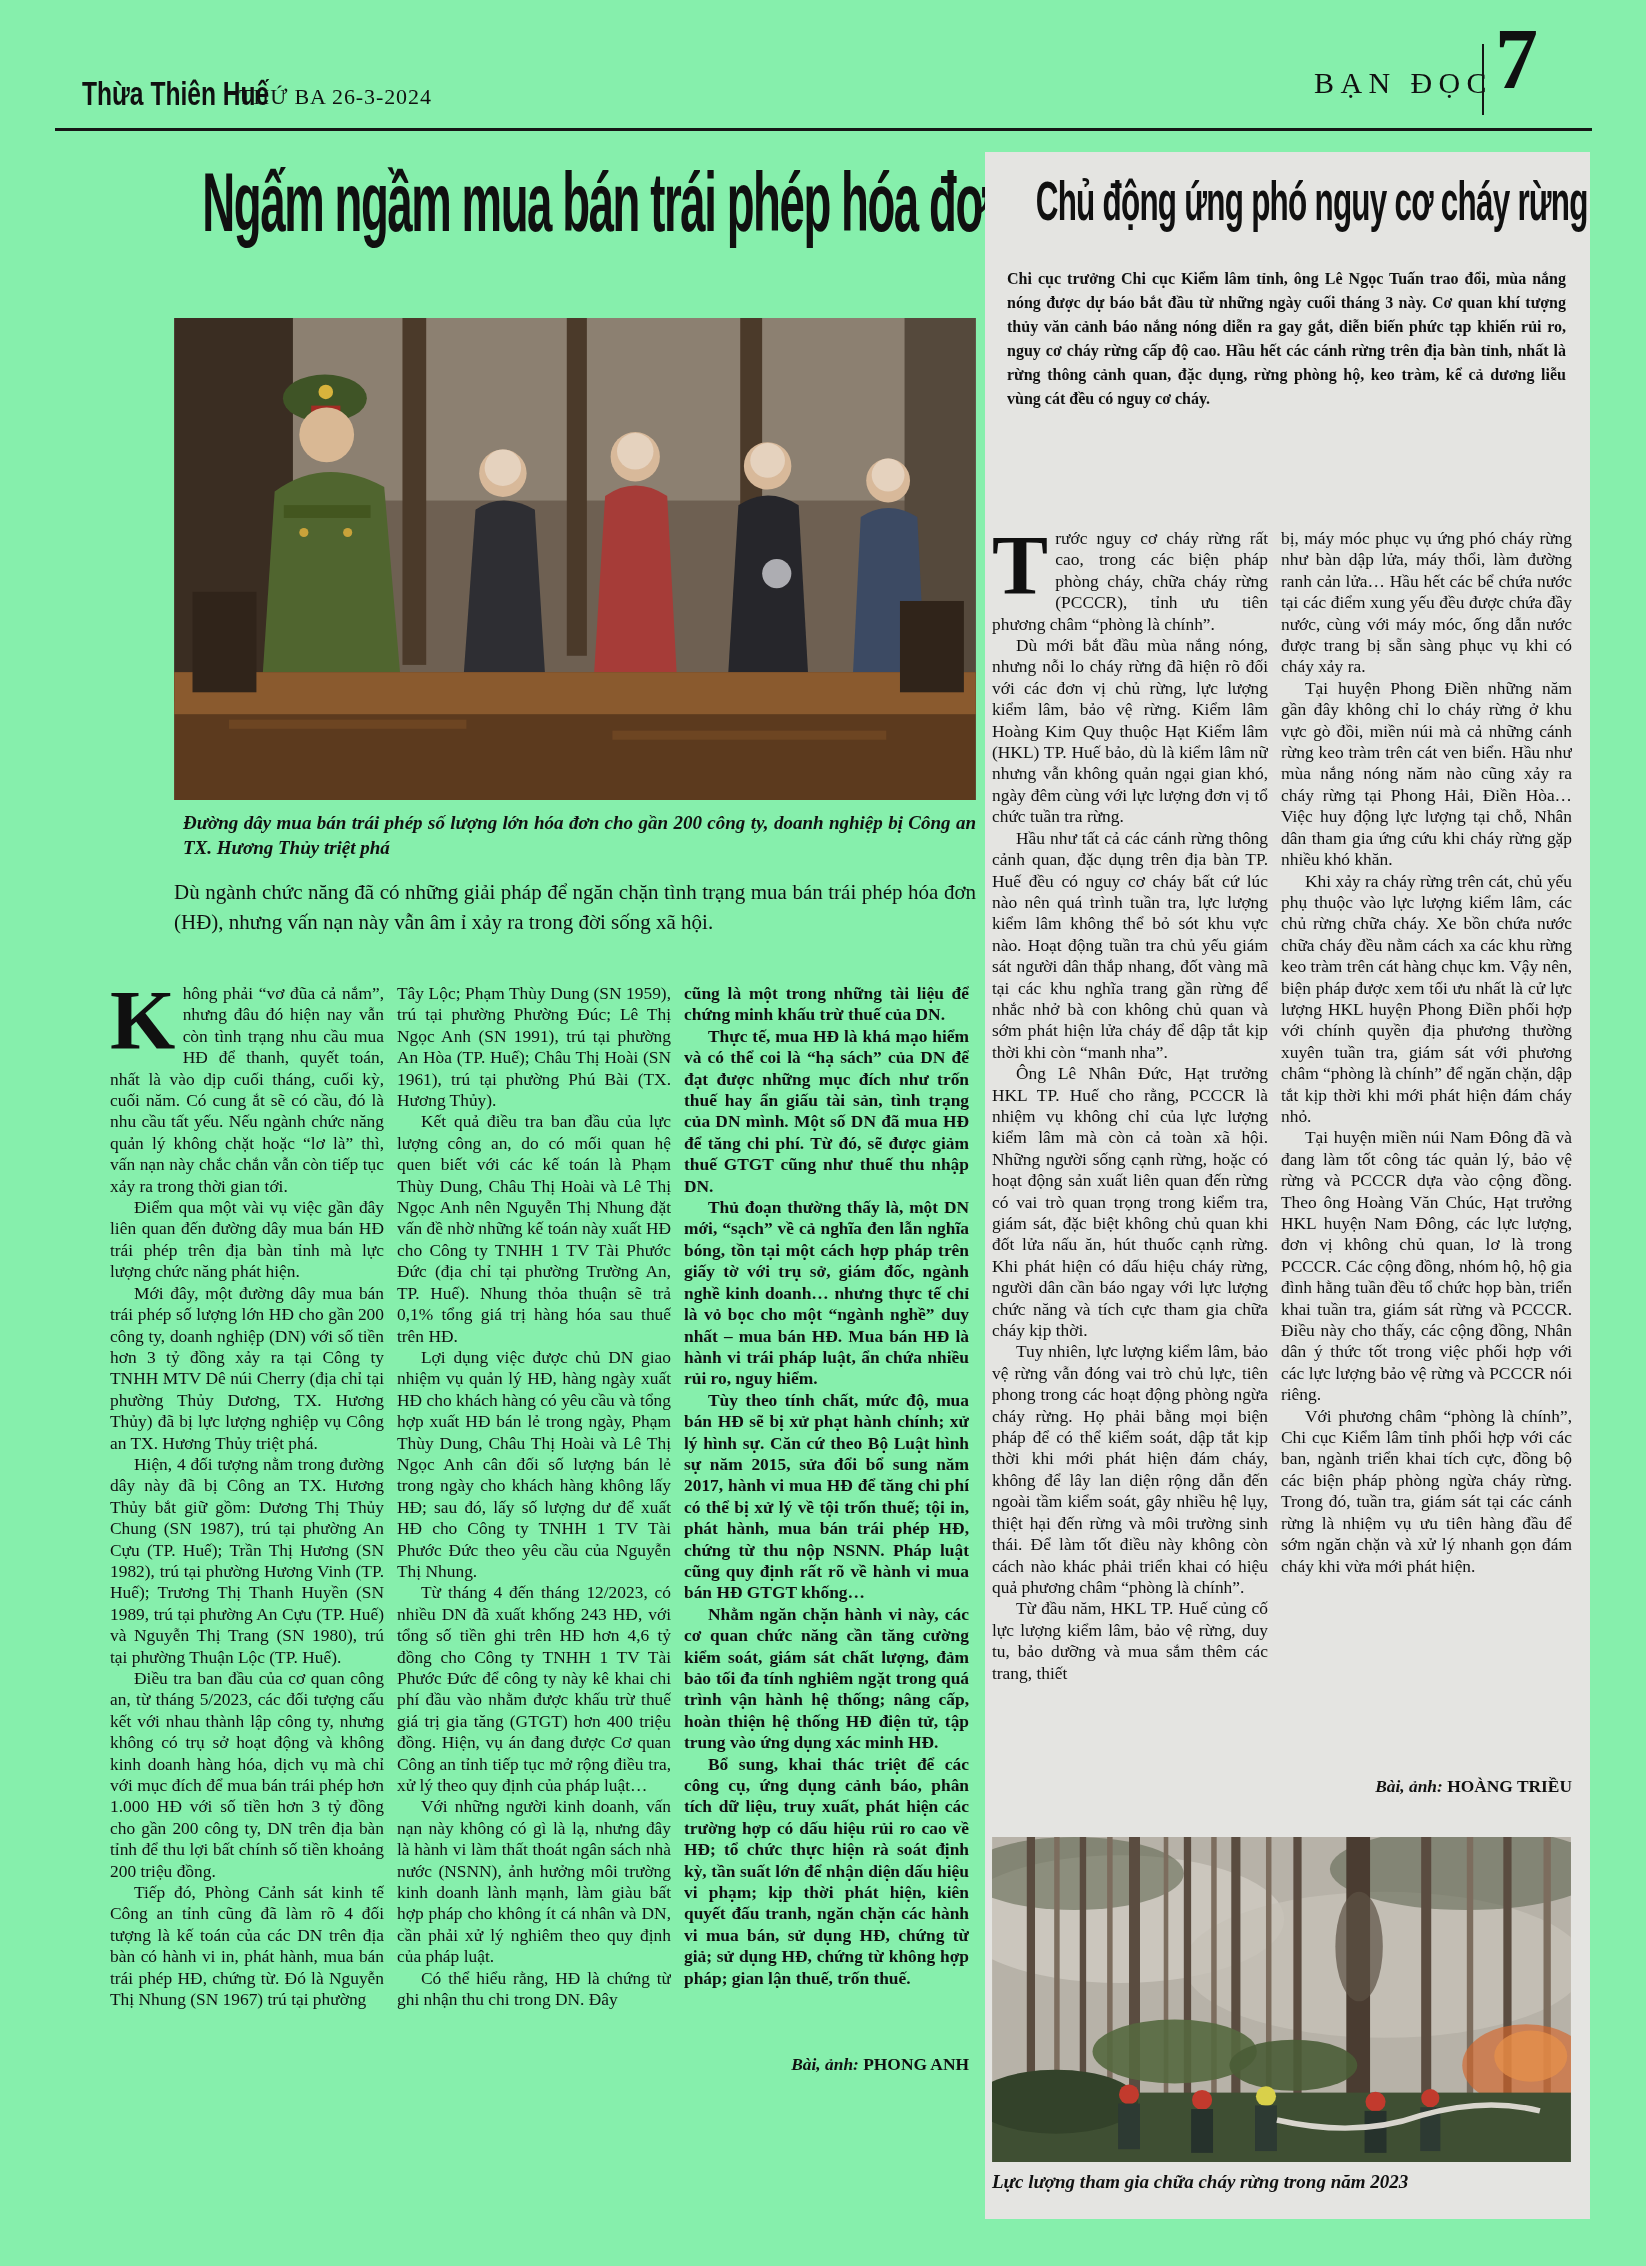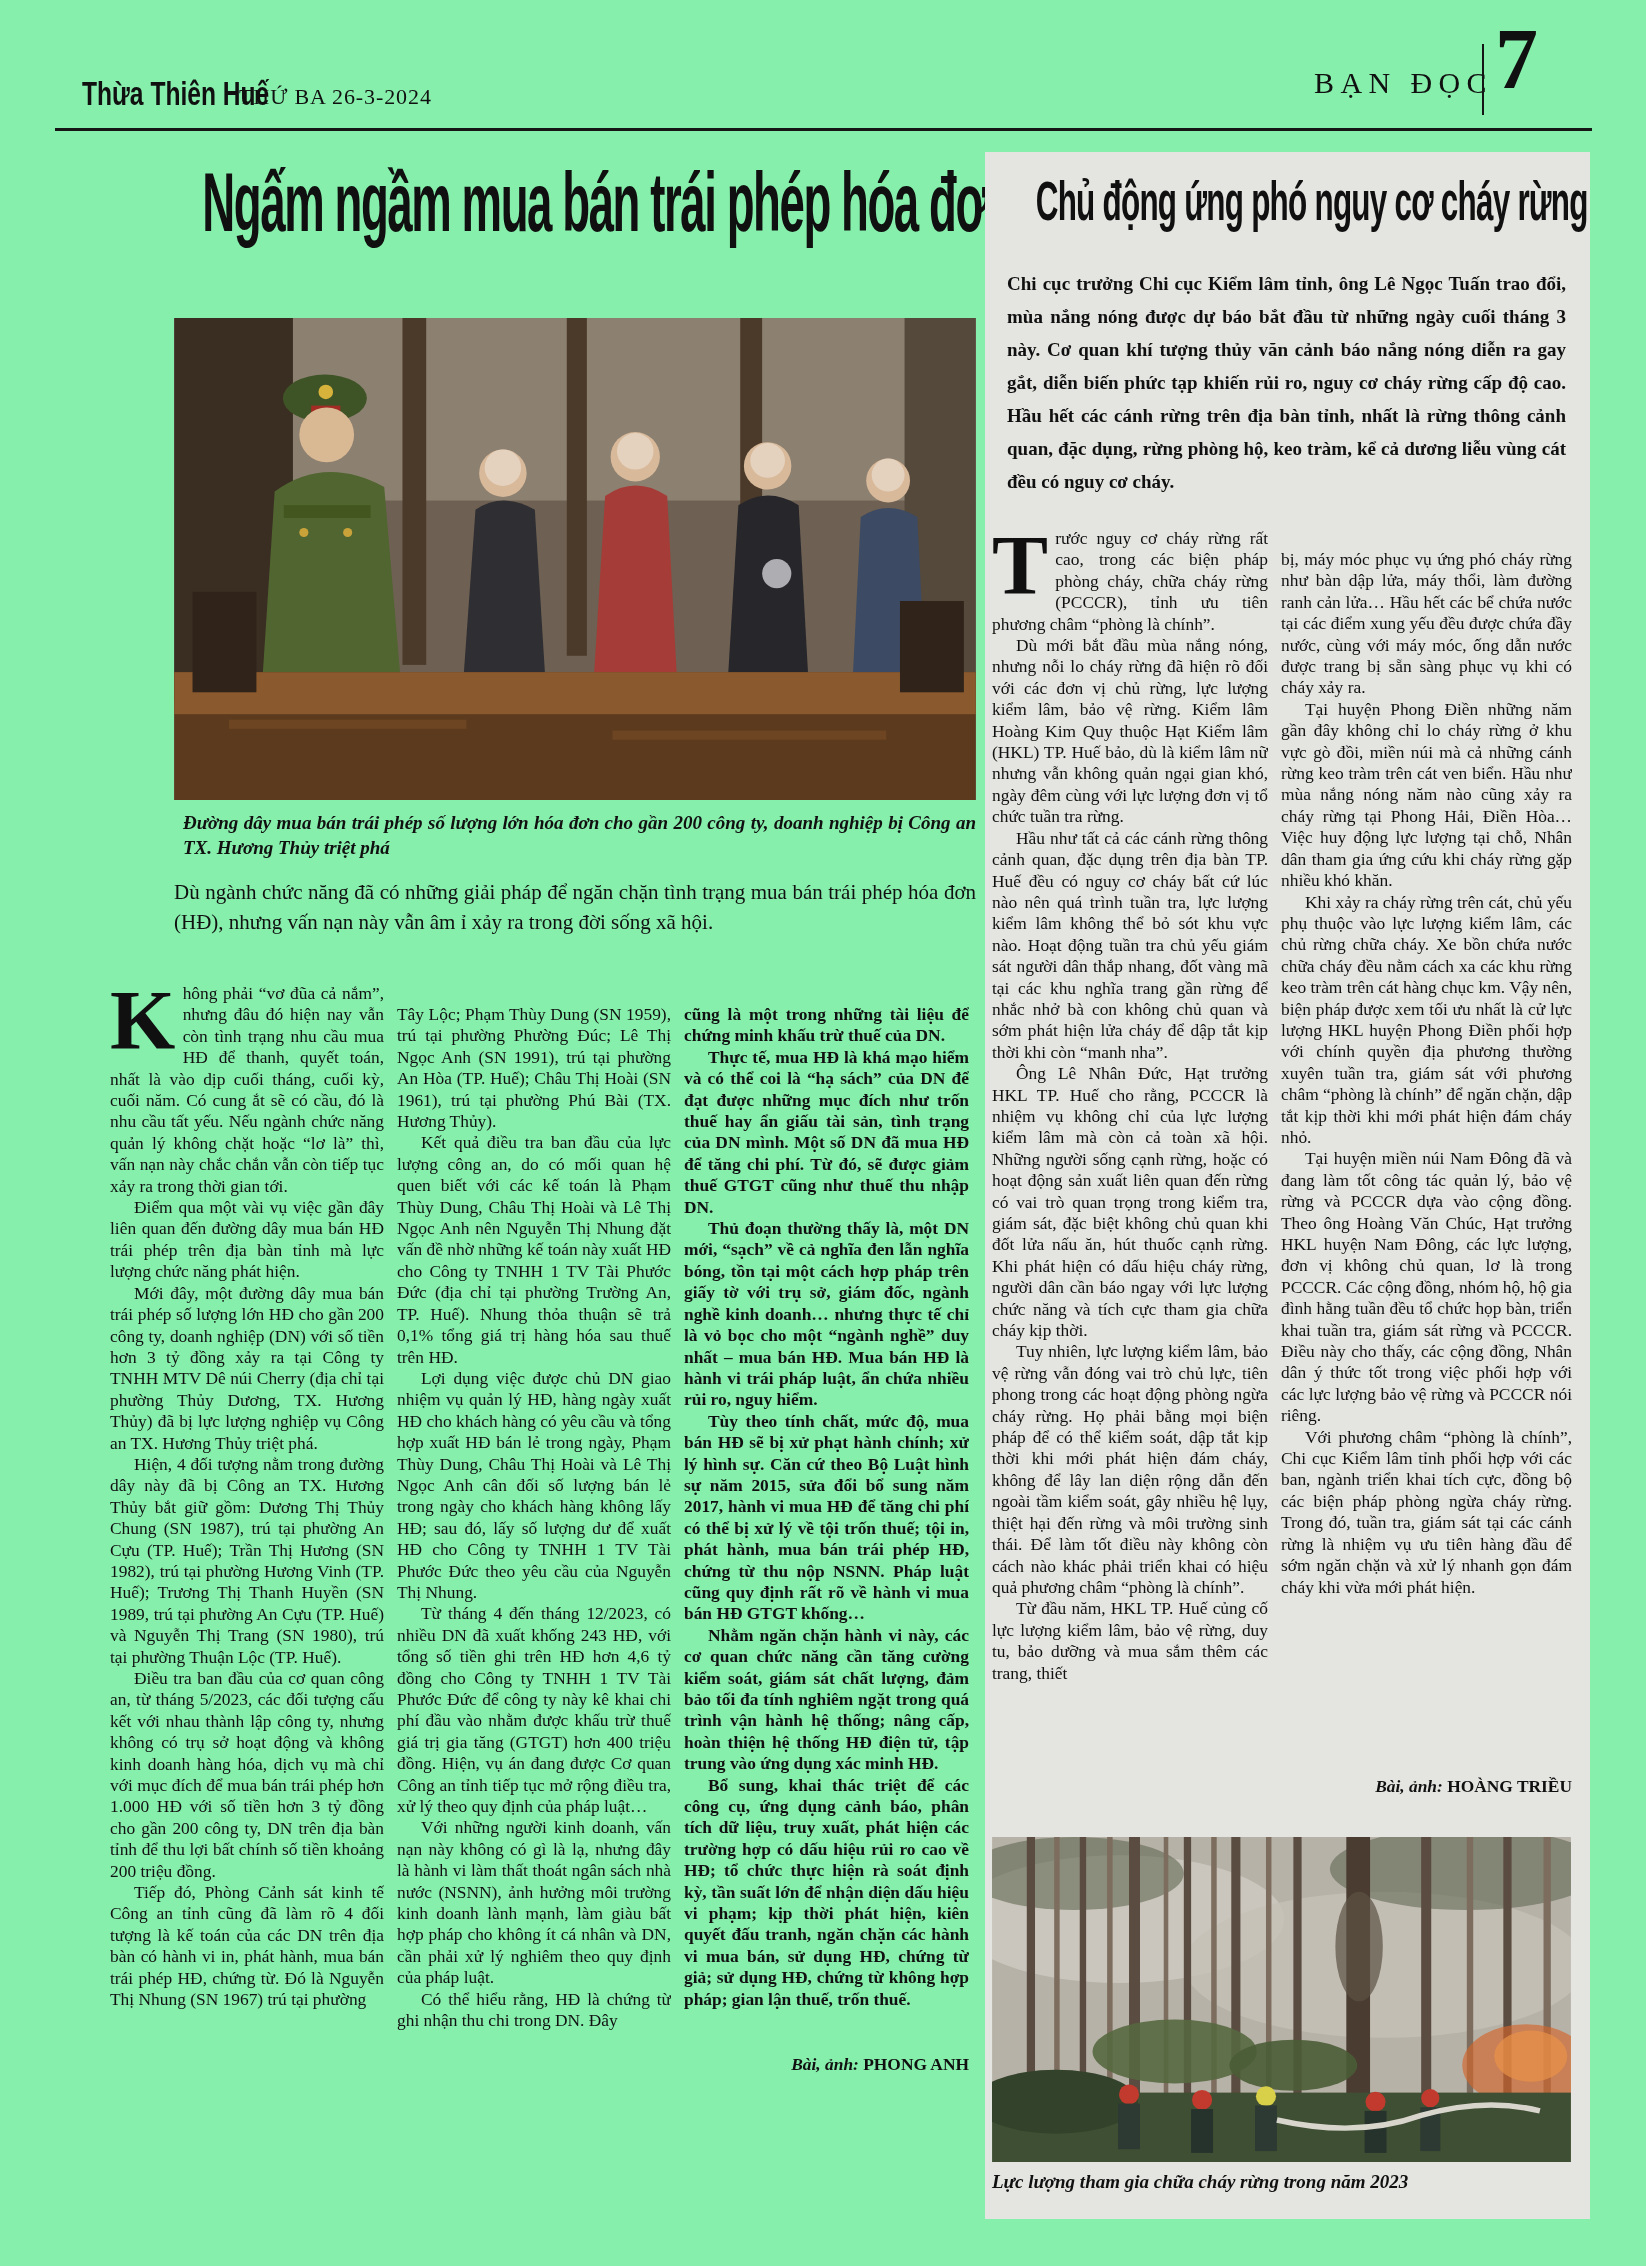--- a/index.html
+++ b/index.html
@@ -20,38 +20,38 @@
   .head-left .inner{display:inline-block;font-family:"Liberation Sans",sans-serif;font-weight:bold;
         font-size:57px;white-space:nowrap;letter-spacing:-1.8px;transform:scale(.8,1.45);transform-origin:center top;}
   .photo-left{position:absolute;left:174px;top:318px;width:802px;height:482px;}
   .caption{font-style:italic;font-weight:bold;font-size:19px;line-height:25px;text-align:justify;}
   .caption-left{position:absolute;left:183px;top:810px;width:793px;}
   .lead{position:absolute;left:174px;top:877px;width:802px;font-weight:normal;font-size:21px;
         line-height:30px;text-align:justify;}
 
   .col{position:absolute;text-align:justify;font-size:17.4px;line-height:21.4px;overflow:hidden;}
   .body-p{margin:0;text-indent:24px;}
-  .cont .body-p:first-child{text-indent:0;margin-top:21px;}
+  .cont .body-p:first-child{text-indent:0;}
   .dc{text-indent:0;}
   .dropcap{float:left;font-weight:bold;font-size:84px;line-height:64px;padding:5.5px 7.3px 0 0;}
 
   .col-l1{left:110px;top:983px;width:274px;height:1239px;}
   .col-l2{left:397px;top:983px;width:274px;height:1239px;}
   .col-l3{left:684px;top:983px;width:285px;height:1239px;font-weight:bold;}
   .byline{font-size:17.4px;font-weight:bold;text-align:right;}
   .byline .pre{font-style:italic;}
   .byline-left{position:absolute;left:684px;top:2054px;width:285px;}
 
   
   .gray-panel{position:absolute;left:985px;top:152px;width:605px;height:2067px;background:#e4e4e1;}
   .head-right{position:absolute;left:987px;top:170px;width:601px;text-align:center;text-decoration:underline;}
   .head-right .inner{display:inline-block;font-family:"Liberation Sans",sans-serif;font-weight:bold;
         font-size:37px;white-space:nowrap;letter-spacing:-0.9px;transform:scale(.85,1.5);transform-origin:center top;}
-  .sapo{position:absolute;left:1007px;top:267px;width:559px;font-weight:bold;font-size:19px;
-        line-height:33px;text-align:justify;}
+  .sapo{position:absolute;left:1007px;top:267px;width:559px;font-weight:bold;font-size:16px;
+        line-height:24px;text-align:justify;}
   .col-r1{left:992px;top:528px;width:276px;height:1307px;}
   .col-r2{left:1281px;top:528px;width:291px;height:1239px;}
   .byline-right{position:absolute;left:1281px;top:1776px;width:291px;}
   .photo-right{position:absolute;left:992px;top:1837px;width:579px;height:325px;}
   .caption-right{position:absolute;left:992px;top:2169px;width:579px;text-align:left;}
 </style>
 </head>
 <body>
 
 <div class="page">

